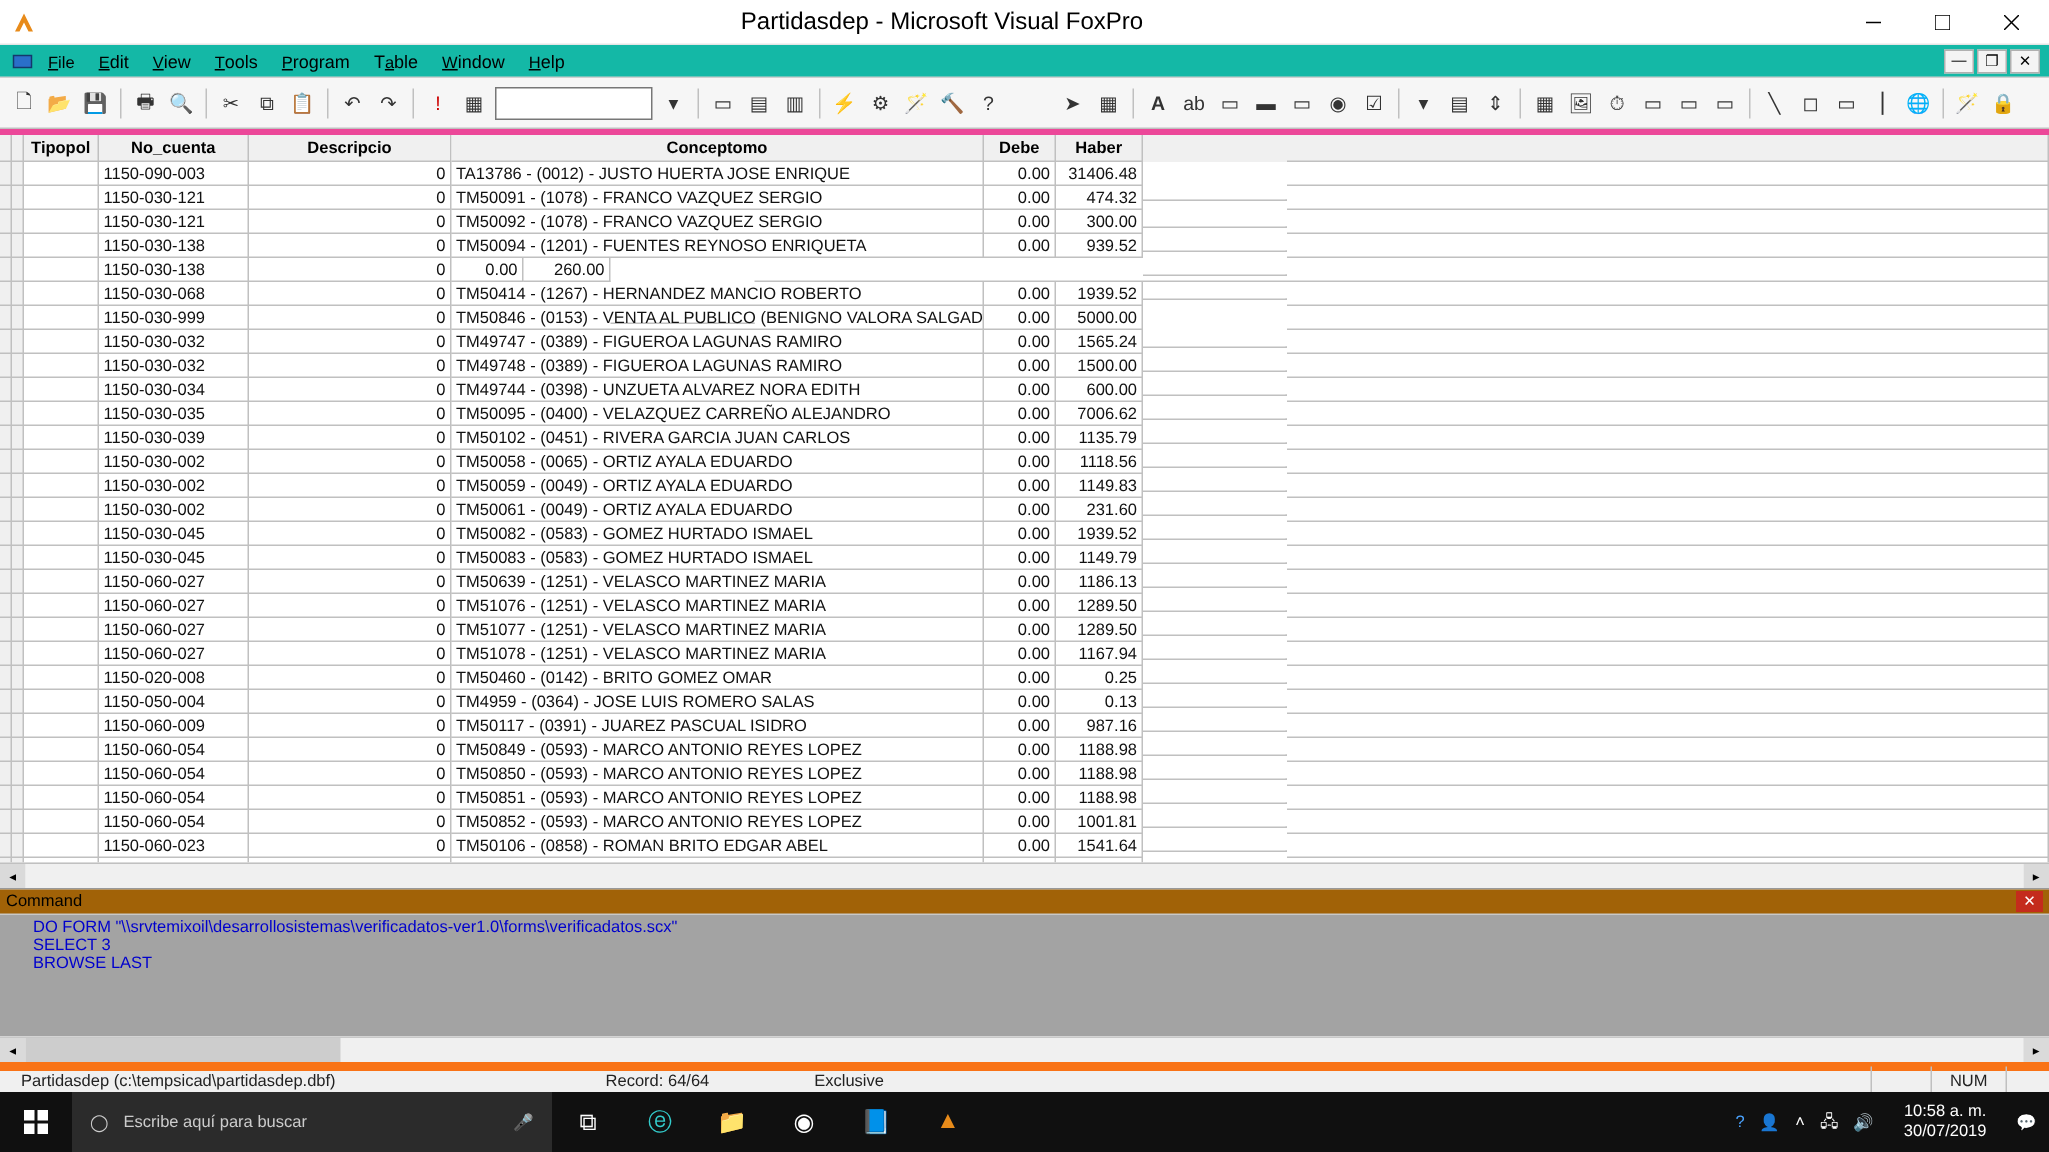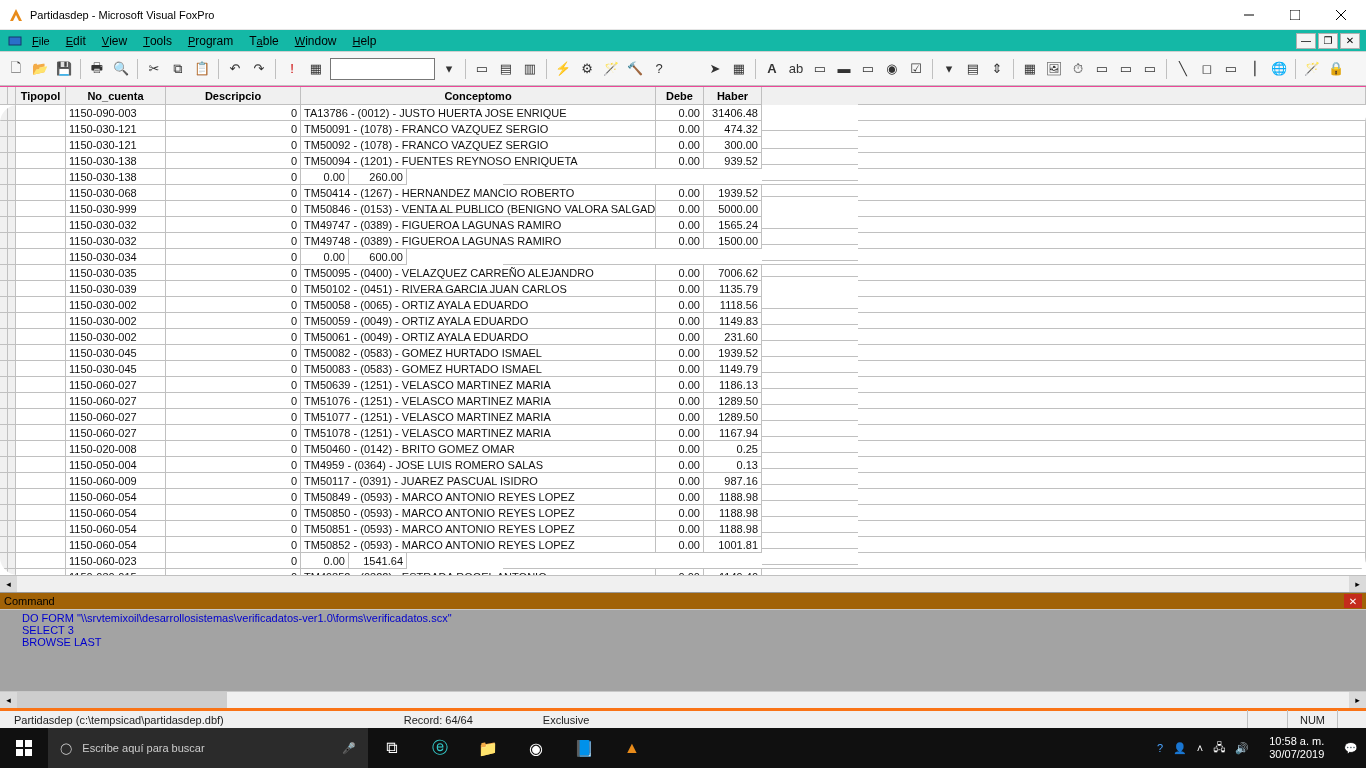--- a/index.html
+++ b/index.html
@@ -1,35 +1,35 @@
 <!DOCTYPE html>
 <html><head>
 <meta charset="utf-8">
 <style>
 * { margin:0; padding:0; box-sizing:border-box; font-family:"Segoe UI",Tahoma,sans-serif; font-size:11px; }
 body { background:#fff; width:1366px; height:768px; overflow:hidden; display:flex; flex-direction:column; }
 .titlebar { height:30px; display:flex; align-items:center; padding:0 2px 0 8px; background:#fff; border-bottom:1px solid #e5e5e5; }
 .titlebar .app-icon { width:16px; height:16px; margin-right:6px; }
-.titlebar .title { flex:1; font-size:11px; }
+.titlebar .title { flex:1; font-size:16px;text-align:center; }
 .titlebar .winbtn { width:46px; height:30px; display:flex; align-items:center; justify-content:center; }
 .menubar { height:22px; display:flex; align-items:center; padding:0 6px; background:#14b8a6; border-bottom:1px solid #d0d0d0; }
 .menubar .menu-item { padding:2px 8px; font-size:12px; }
 .menubar .menu-item .ul { text-decoration:underline; }
 .menubar .mdi-ctrl { margin-left:auto; display:flex; gap:2px; }
 .menubar .mdi-ctrl span { width:20px; height:16px; display:flex; align-items:center; justify-content:center; font-size:10px; border:1px solid #b0b0b0; background:#f4f4f4; }
 .toolbars { padding:2px 4px; background:#f6f6f6; border-bottom:1px solid #c0c0c0; display:flex; flex-wrap:wrap; gap:0; align-items:center; height:34px; }
 .tb-btn { width:22px; height:22px; display:flex; align-items:center; justify-content:center; border:1px solid transparent; margin:0 1px; font-size:13px; color:#333; }
 .tb-sep { width:1px; height:20px; background:#c0c0c0; margin:0 4px; }
 .tb-input { width:105px; height:22px; border:1px solid #777; background:#fff; margin:0 2px; padding:0 3px; }
 .tb-gap { width:32px; }
-.grid-area { flex:1; overflow:hidden; display:flex; flex-direction:column; border-top:1px solid #ec4899; }
+.grid-area { flex:1; overflow:hidden; display:flex; flex-direction:column; border-top:4px solid #ec4899; }
 .grid-head { display:flex; height:18px; background:#f0f0f0; }
 .grid-head .gh, .grid-body .gc { border-right:1px solid #c0c0c0; border-bottom:1px solid #c0c0c0; padding:0 3px; overflow:hidden; white-space:nowrap; display:flex; align-items:center; }
 .grid-head .gh { font-weight:bold; background:#f0f0f0; justify-content:center; }
-.grid-body { flex:1; overflow:hidden;border-radius:18px; }
+.grid-body { flex:1; overflow:hidden; }
 .grid-row { display:flex; height:16px; font-size:11px; color:#111; }
 .grid-row .gc { font-size:11px; }
 .c-marker { width:8px; background:#f0f0f0; }
 .c-marker2 { width:8px; background:#f0f0f0; }
 .c-tipo { width:50px; }
 .c-no { width:100px; }
 .c-desc { width:135px; text-align:right; justify-content:flex-end; }
 .c-concepto { width:355px; }
 .c-debe { width:48px; justify-content:flex-end; }
 .c-haber { width:58px; justify-content:flex-end; }
@@ -38,21 +38,21 @@
 .hscroll { height:17px; background:#f0f0f0; border-top:1px solid #c0c0c0; display:flex; align-items:center; }
 .hscroll .arrow { width:17px; height:17px; background:#dadada; display:flex; align-items:center; justify-content:center; font-size:9px; }
 .hscroll .track { flex:1; height:17px; background:#f0f0f0; position:relative; }
 .command-panel { height:116px; border-top:1px solid #999; display:flex; flex-direction:column; }
 .command-title { height:17px; background:#a16207; border-bottom:1px solid #c8c8c8; display:flex; align-items:center; padding:0 4px; font-size:11px; }
 .command-title .close-x { margin-left:auto; background:#c42b1c; color:#fff; width:18px; height:14px; display:flex; align-items:center; justify-content:center; font-size:10px; }
 .command-body { flex:1; background:#a3a3a3; padding:2px 22px; font-family:"Courier New",monospace; font-size:13px; color:#0000cd; overflow:hidden; }
 .command-body .line { white-space:pre; }
 .command-hscroll { height:17px; background:#f0f0f0; border-top:1px solid #c8c8c8; display:flex; }
 .command-hscroll .thumb { width:210px; height:17px; background:#cdcdcd; }
-.statusbar { height:20px; background:#f0f0f0; border-top:3px solid #f97316; display:flex; align-items:center; font-size:11px; padding:0 4px; color:#222; }
+.statusbar { height:20px; background:#f0f0f0; border-top:6px solid #f97316; display:flex; align-items:center; font-size:11px; padding:0 4px; color:#222; }
 .statusbar .cell { padding:0 10px; }
 .statusbar .right { margin-left:auto; display:flex; }
 .statusbar .right .box { border-left:1px solid #c0c0c0; padding:0 12px; height:20px; display:flex; align-items:center; }
 .taskbar { height:40px; background:#101010; display:flex; align-items:center; color:#fff; }
 .taskbar .tbtn { width:48px; height:40px; display:flex; align-items:center; justify-content:center; font-size:16px; }
 .taskbar .search { flex:0 0 320px; height:40px; background:#2b2b2b; display:flex; align-items:center; padding:0 12px; color:#ccc; font-size:14px; gap:10px; }
 .taskbar .tray { margin-left:auto; display:flex; align-items:center; gap:10px; padding:0 8px; }
 .taskbar .clock { text-align:right; font-size:11px; padding:0 10px; line-height:13px; }
 svg { display:block; }
 </style>
@@ -287,20 +287,21 @@
         <div class="gc c-haber">1500.00</div>
         <div class="gc c-doc">012-36154</div>
         <div class="gc c-rest"></div>
       </div>
       <div class="grid-row">
         <div class="gc c-marker"></div>
         <div class="gc c-marker2"></div>
         <div class="gc c-tipo"></div>
         <div class="gc c-no">1150-030-034</div>
         <div class="gc c-desc">0</div>
+        <div class="gc c-concepto">TM49744 - (0398) - UNZUETA ALVAREZ NORA EDITH</div>
         <div class="gc c-debe">0.00</div>
         <div class="gc c-haber">600.00</div>
         <div class="gc c-doc">012-36154</div>
         <div class="gc c-rest"></div>
       </div>
       <div class="grid-row">
         <div class="gc c-marker"></div>
         <div class="gc c-marker2"></div>
         <div class="gc c-tipo"></div>
         <div class="gc c-no">1150-030-035</div>
@@ -514,20 +515,21 @@
         <div class="gc c-haber">1001.81</div>
         <div class="gc c-doc">012-36155</div>
         <div class="gc c-rest"></div>
       </div>
       <div class="grid-row">
         <div class="gc c-marker"></div>
         <div class="gc c-marker2"></div>
         <div class="gc c-tipo"></div>
         <div class="gc c-no">1150-060-023</div>
         <div class="gc c-desc">0</div>
+        <div class="gc c-concepto">TM50106 - (0858) - ROMAN BRITO EDGAR ABEL</div>
         <div class="gc c-debe">0.00</div>
         <div class="gc c-haber">1541.64</div>
         <div class="gc c-doc">012-36155</div>
         <div class="gc c-rest"></div>
       </div>
       <div class="grid-row">
         <div class="gc c-marker"></div>
         <div class="gc c-marker2"></div>
         <div class="gc c-tipo"></div>
         <div class="gc c-no">1150-030-015</div>

